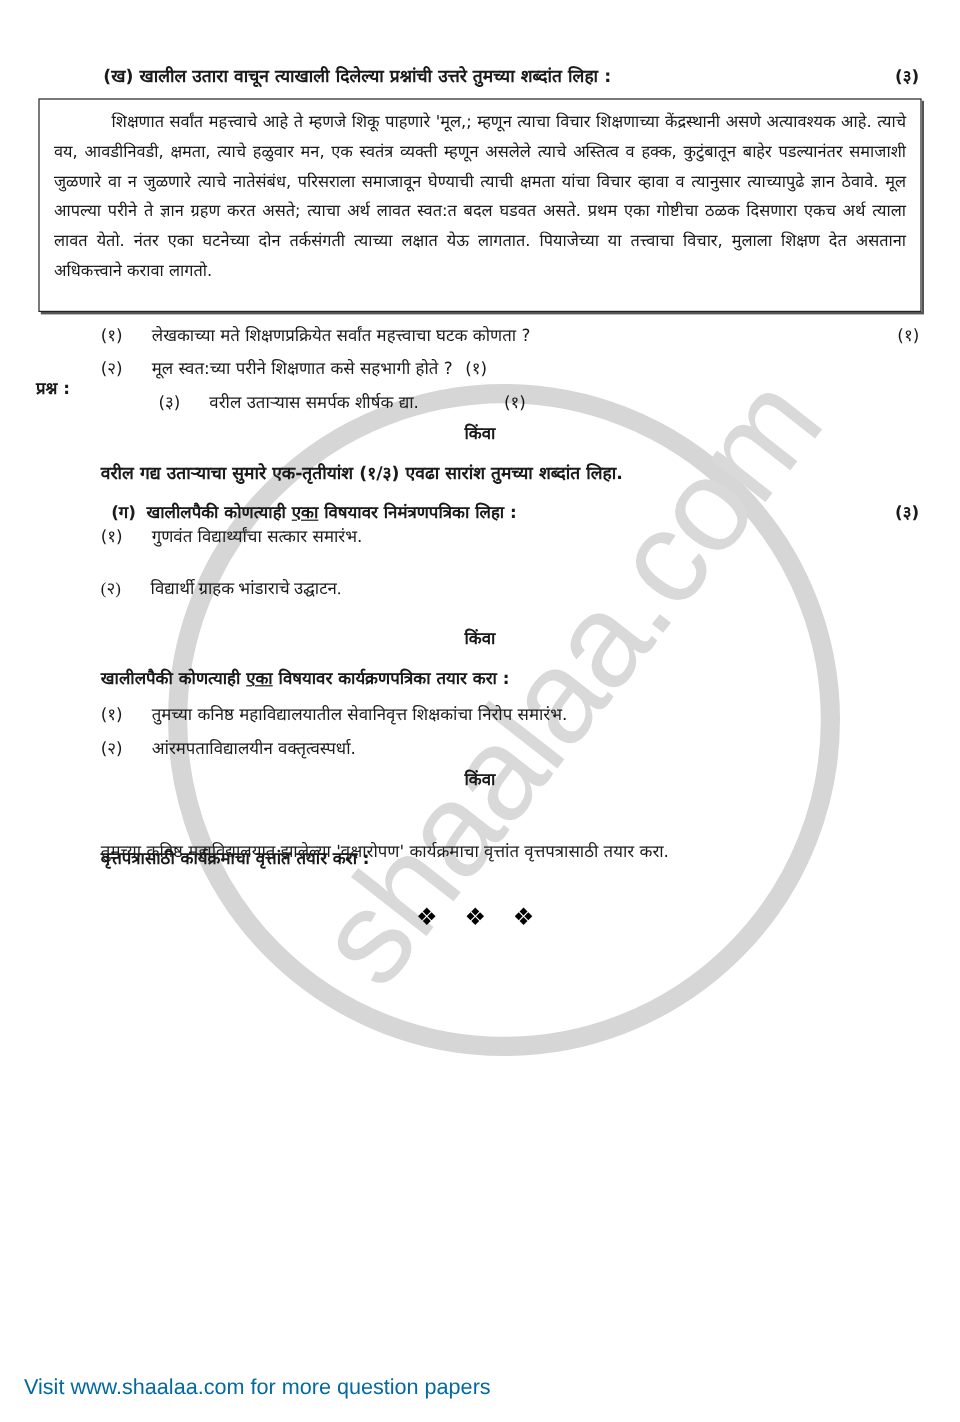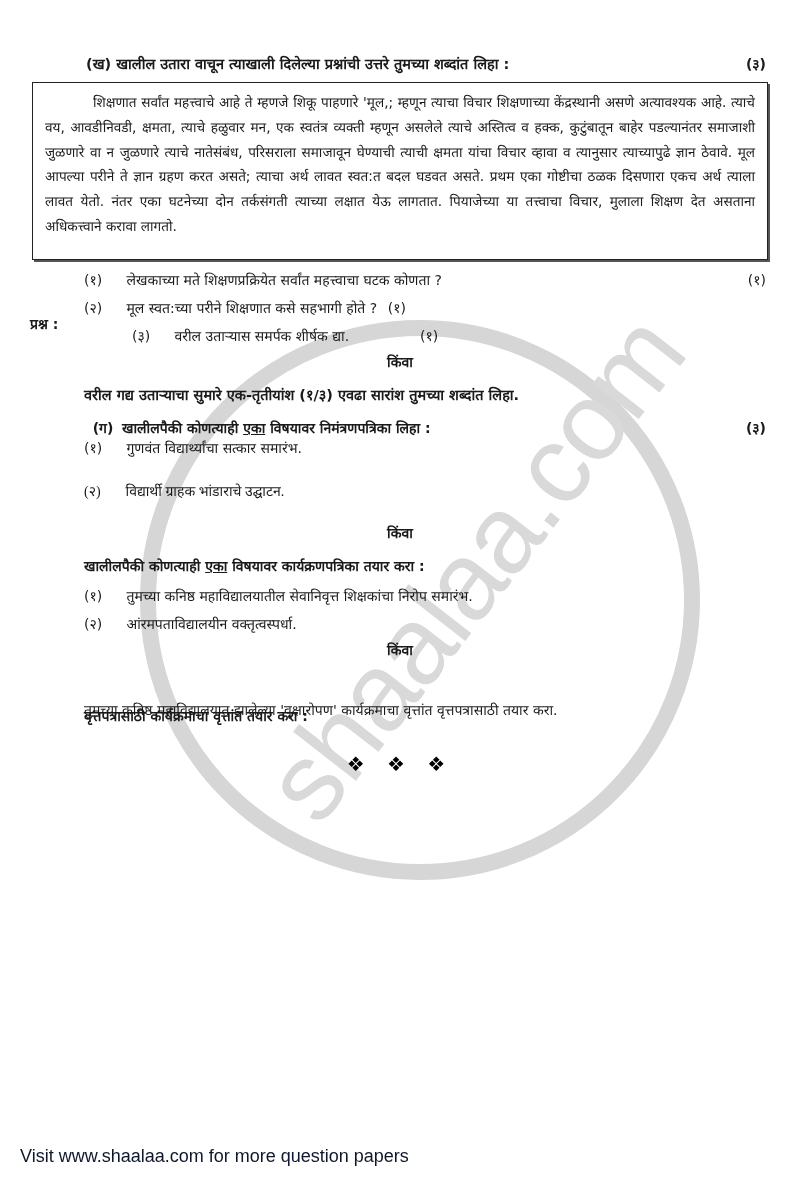--- a/index.html
+++ b/index.html
@@ -106,21 +106,21 @@
       font-size: 20px;
       letter-spacing: 8px;
       color: #000;
     }
     .footer {
       position: absolute;
       left: 20px;
       top: 1146px;
       font-family: "Liberation Sans", sans-serif;
       font-size: 18px;
-      color: #0f172a;
+      color: #0369a1;
     }
   </style>
 </head>
 <body>
 
 <div class="page">
 
   <div class="watermark-circle"></div>
   <div class="watermark-text">shaalaa.com</div>
 

